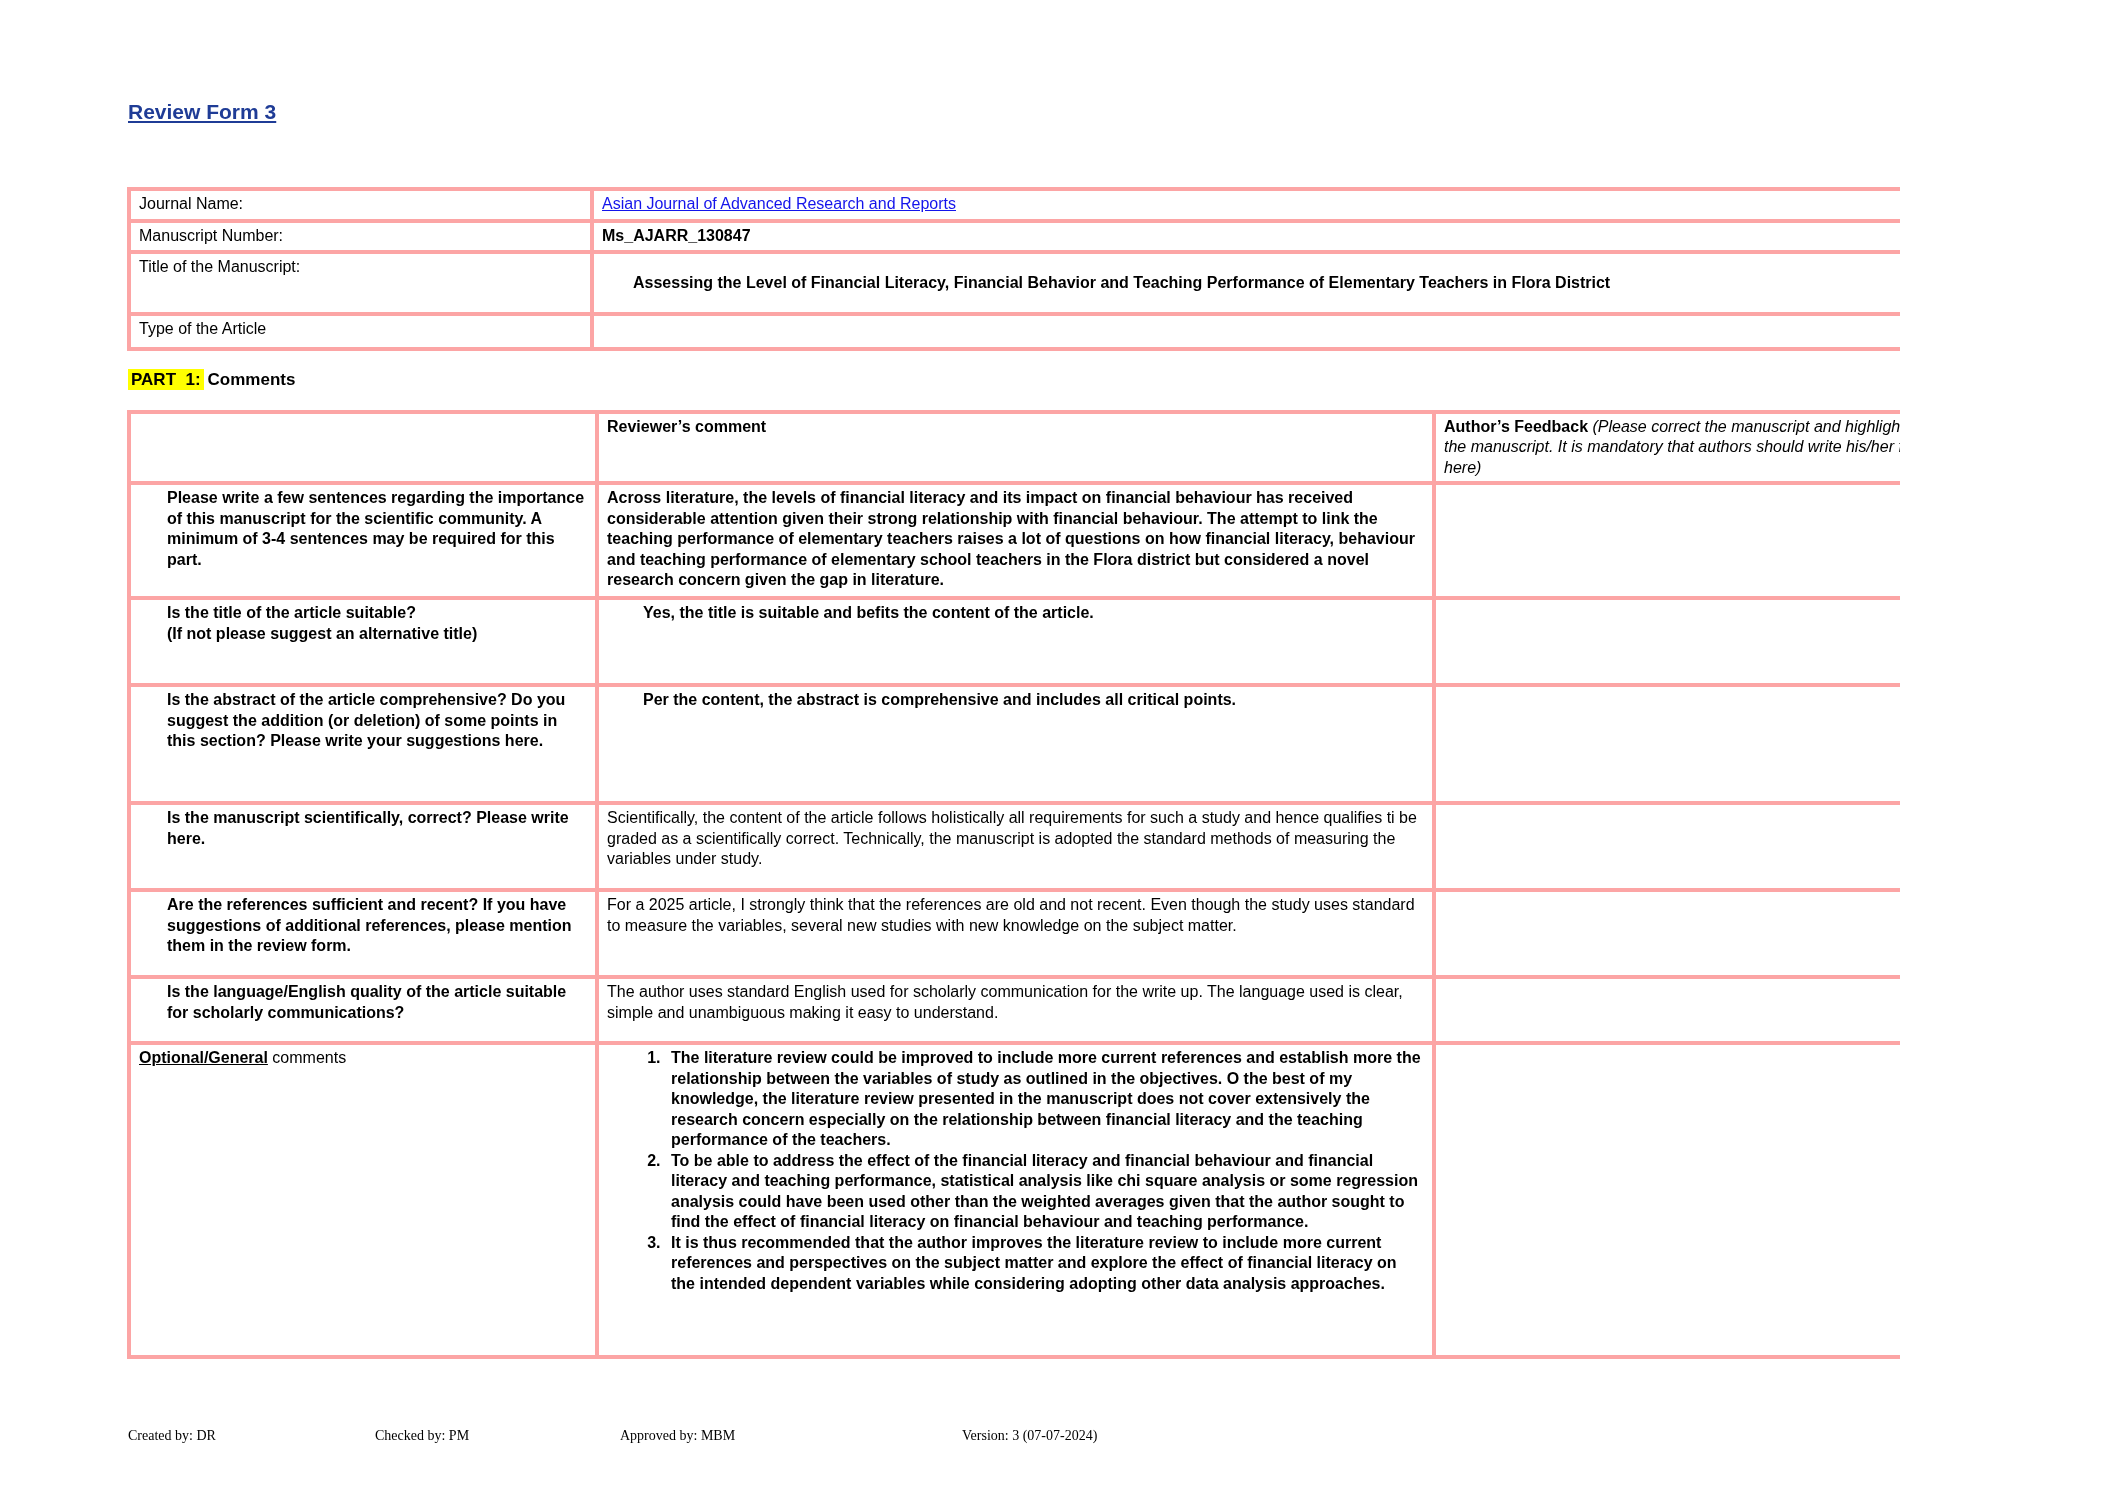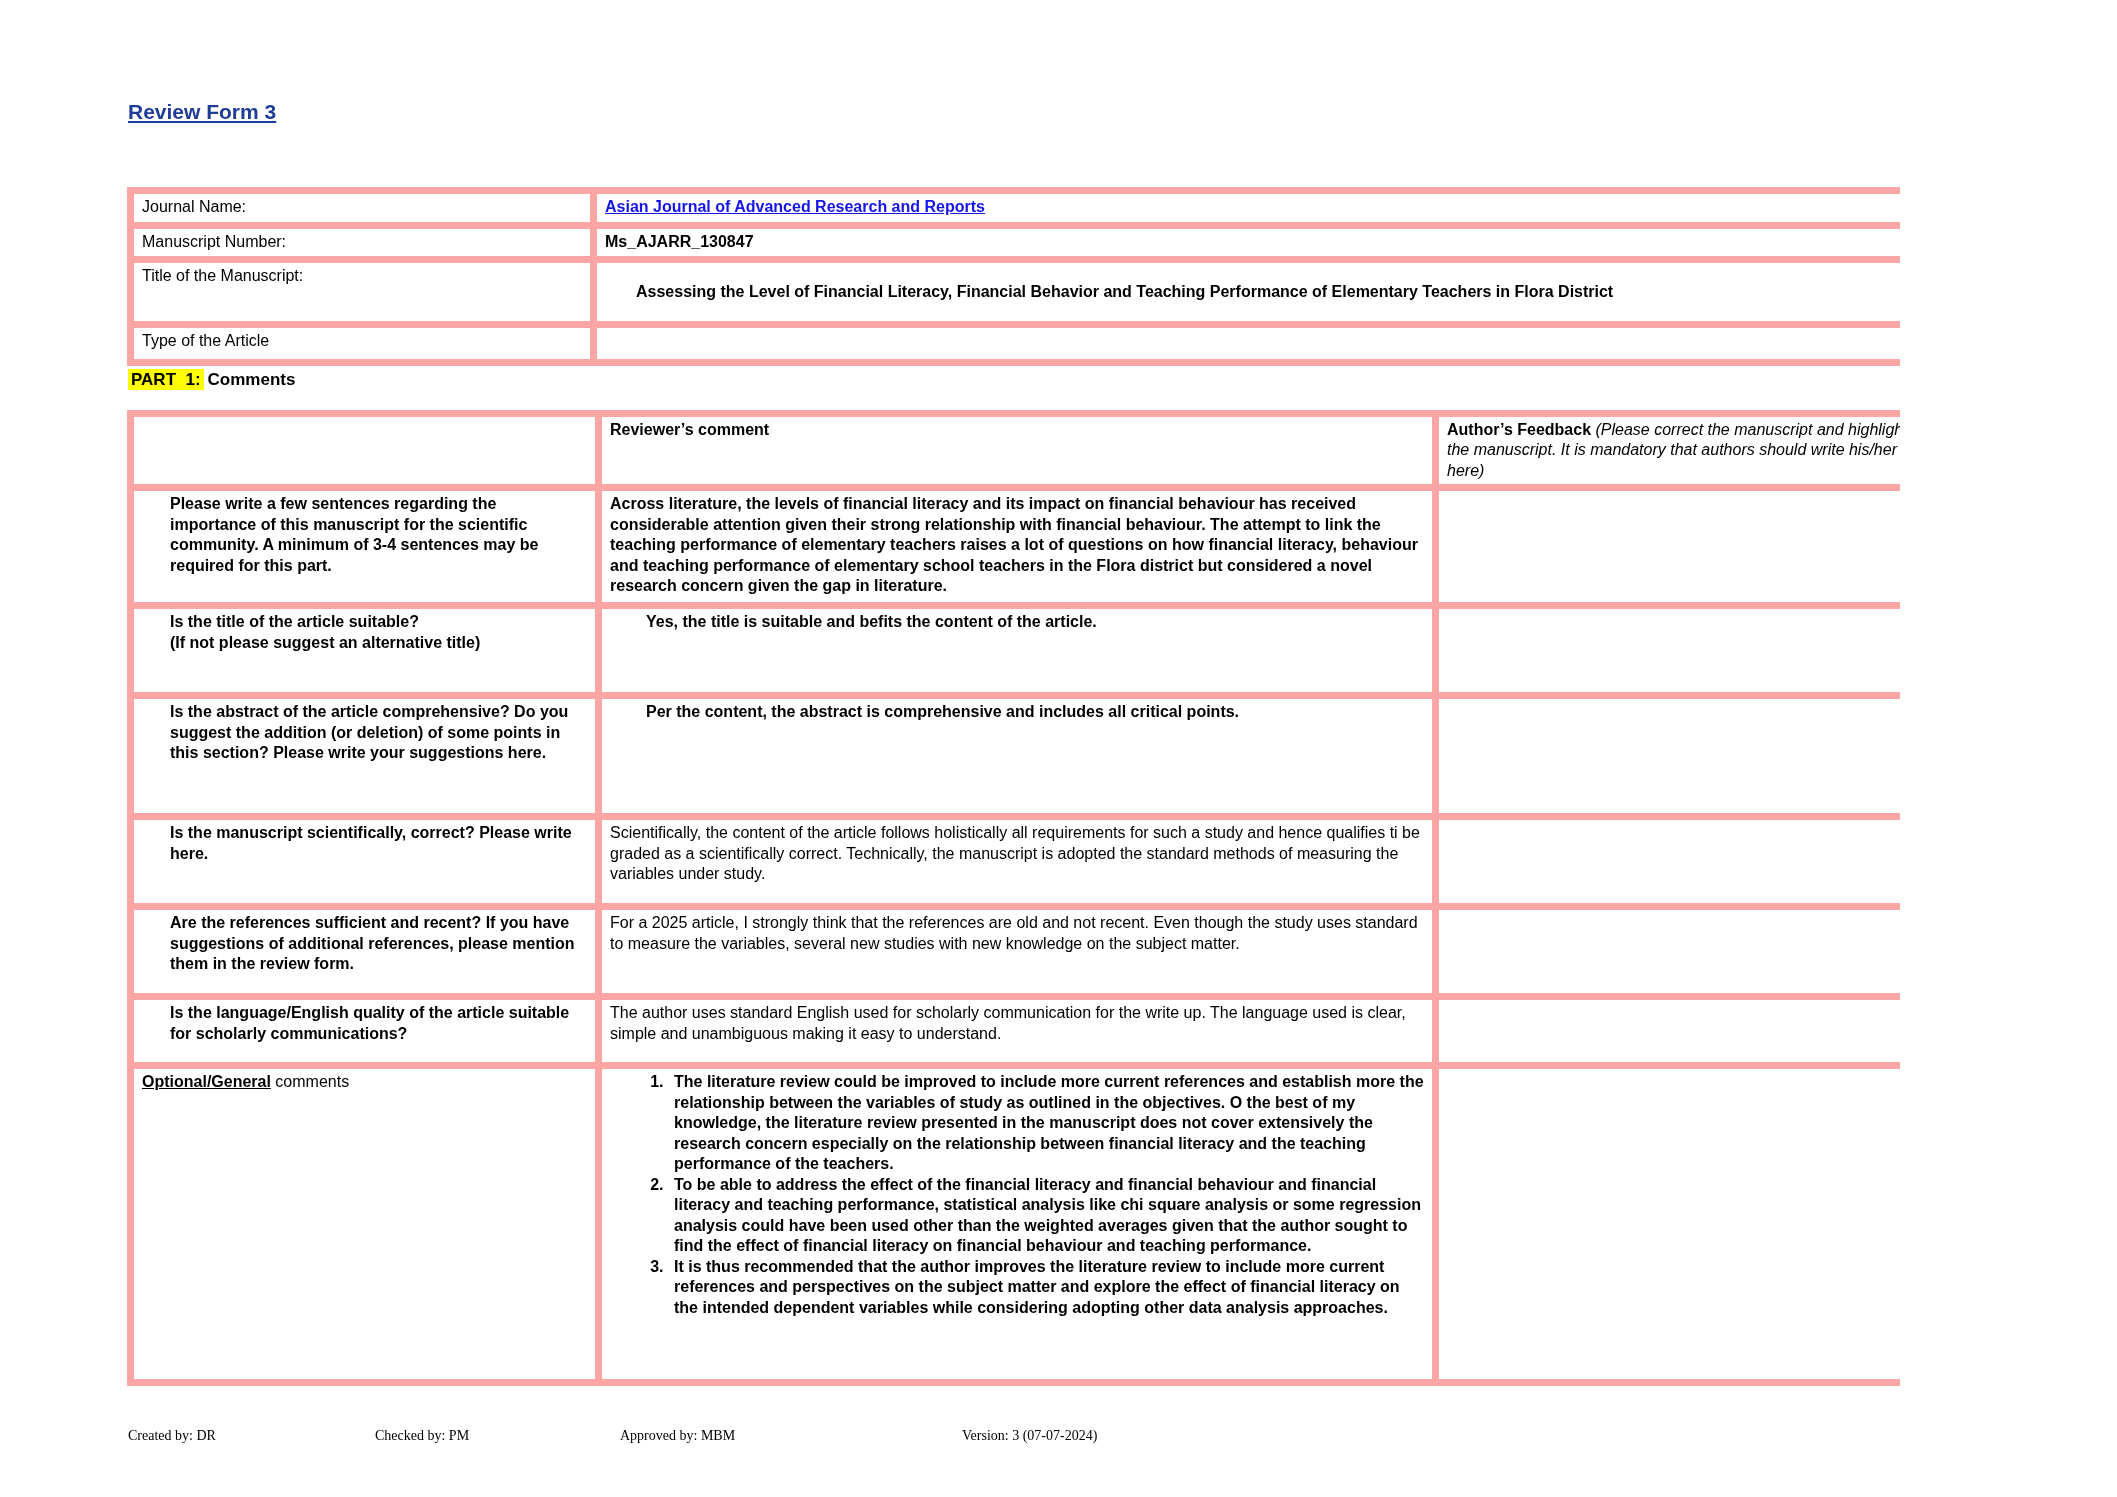--- a/index.html
+++ b/index.html
@@ -21,38 +21,38 @@
     margin: 0;
     font-size: 21px;
     font-weight: bold;
     text-decoration: underline;
     color: var(--title-blue, #1F3C96);
   }
 
   
   table { border-collapse: collapse; table-layout: fixed; }
   td {
-    border: 7px solid #fca5a5;
+    border: 4px solid #fca5a5;
     vertical-align: top;
     padding: 3px 8px;
     font-size: 16px;
     line-height: 1.28;
     word-wrap: break-word;
   }
 
   
   .info-table { position: absolute; left: 127px; top: 187px; width: 1865px; }
   .info-table .c1 { width: 463px; }
   .info-table .c2 { width: 1402px; }
   .info-table tr.r-journal  td { height: 22px; }
   .info-table tr.r-ms       td { height: 21px; }
   .info-table tr.r-title    td { height: 52px; }
   .info-table tr.r-type     td { height: 25px; }
   .journal-link {
-    font-weight: bold;
+    font-weight: normal;
     text-decoration: underline;
     color: var(--link-blue, #1414EB);
     cursor: pointer;
   }
   .bold { font-weight: bold; }
   .v-middle { vertical-align: middle; padding-left: 39px; }
 
   
   .part1 { position: absolute; left: 128px; top: 370px; font-size: 17px; }
   .part1 .badge {

